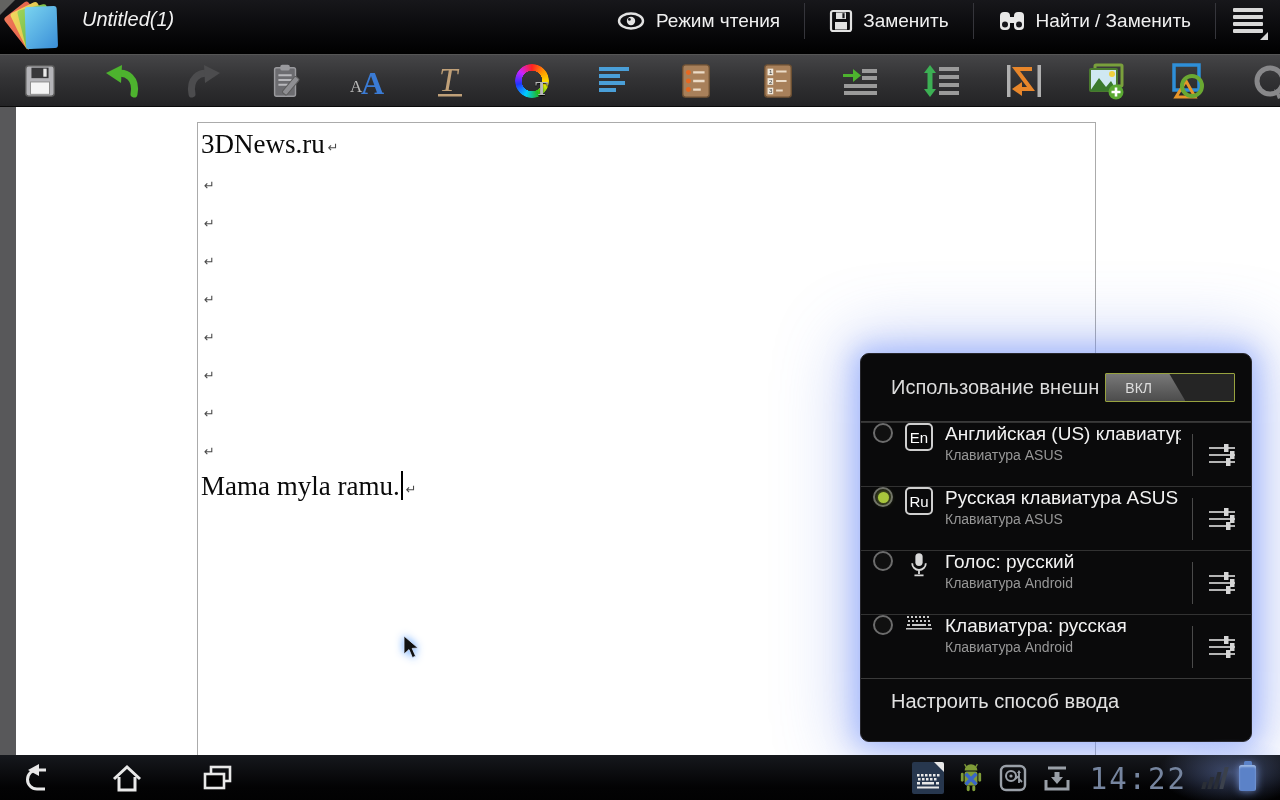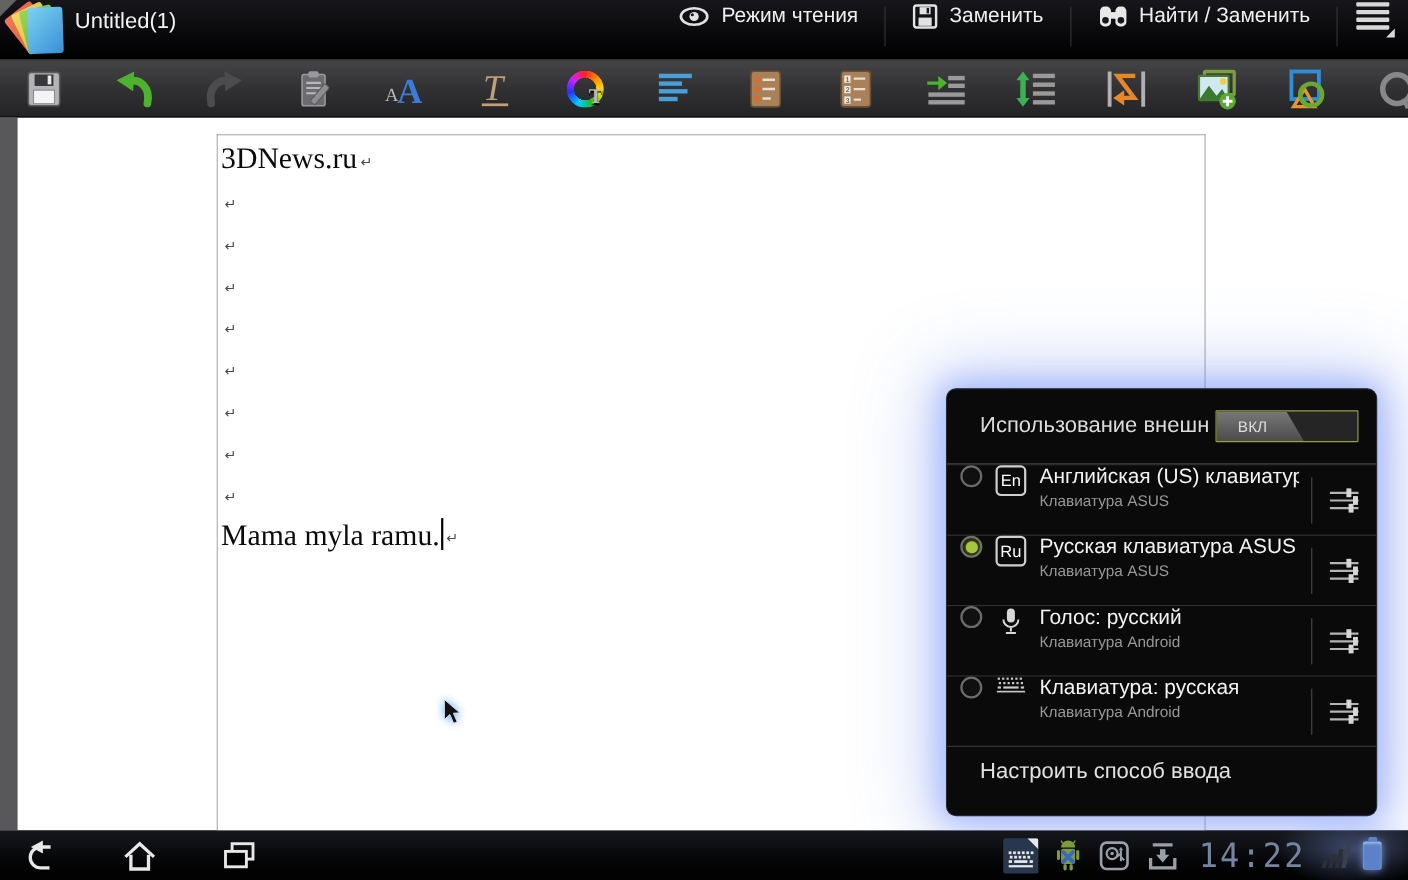--- a/index.html
+++ b/index.html
@@ -11,23 +11,23 @@
   #top-bar { position:absolute; left:0; top:0; width:1280px; height:54px;
     background:linear-gradient(180deg,#17171b 0%,#060608 70%,#000 100%); }
   #corner-fold { position:absolute; left:0; top:0; width:0; height:0;
     border-top:15px solid #71716f; border-right:15px solid transparent; opacity:.85; }
   #app-logo { position:absolute; left:16px; top:5px; width:52px; height:46px; }
   .page-sheet { position:absolute; bottom:2px; left:10px; width:30px; height:40px; border-radius:3px; transform-origin:10% 95%; }
   .sheet-red   { background:linear-gradient(135deg,#f07a5a,#d84a3a); transform:rotate(-38deg); }
   .sheet-yellow{ background:linear-gradient(135deg,#f0d860,#d8b840); transform:rotate(-26deg); }
   .sheet-green { background:linear-gradient(135deg,#9ed45c,#5aa832); transform:rotate(-14deg); }
   .sheet-blue  { background:linear-gradient(135deg,#7ad4f0,#3a8ed8); transform:rotate(-2deg); width:32px; height:42px; }
-  #window-title { position:absolute; left:68px; top:0; height:38px; display:flex; align-items:center;
-    color:#f2f2f2; font-size:20px; }
-  #top-actions { position:absolute; right:0; top:0; height:42px; display:flex; align-items:flex-end; }
+  #window-title { position:absolute; left:82px; top:0; height:38px; display:flex; align-items:center;
+    color:#f2f2f2; font-size:20px;font-style:italic; }
+  #top-actions { position:absolute; right:0; top:0; height:42px; display:flex; align-items:center; }
   .top-action { display:flex; align-items:center; gap:10px; padding:0 24px; height:54px; cursor:default; }
   .top-action-label { color:#f0f0f0; font-size:19px; white-space:nowrap; }
   .top-sep { width:1px; height:36px; background:#35353b; }
   #menu-button { position:relative; width:64px; height:54px; display:flex; align-items:center; justify-content:center; }
   #menu-icon { position:relative; width:30px; height:26px; }
   #menu-icon .bar { position:absolute; left:0; width:30px; height:3.6px; background:#d8d8d8; border-radius:1px; }
   #menu-icon .bar:nth-child(1){top:0} #menu-icon .bar:nth-child(2){top:7px}
   #menu-icon .bar:nth-child(3){top:14px} #menu-icon .bar:nth-child(4){top:21px}
   #menu-icon .fold { position:absolute; right:-5px; bottom:-6px; width:0; height:0;
     border-bottom:8px solid #d8d8d8; border-left:8px solid transparent; }

